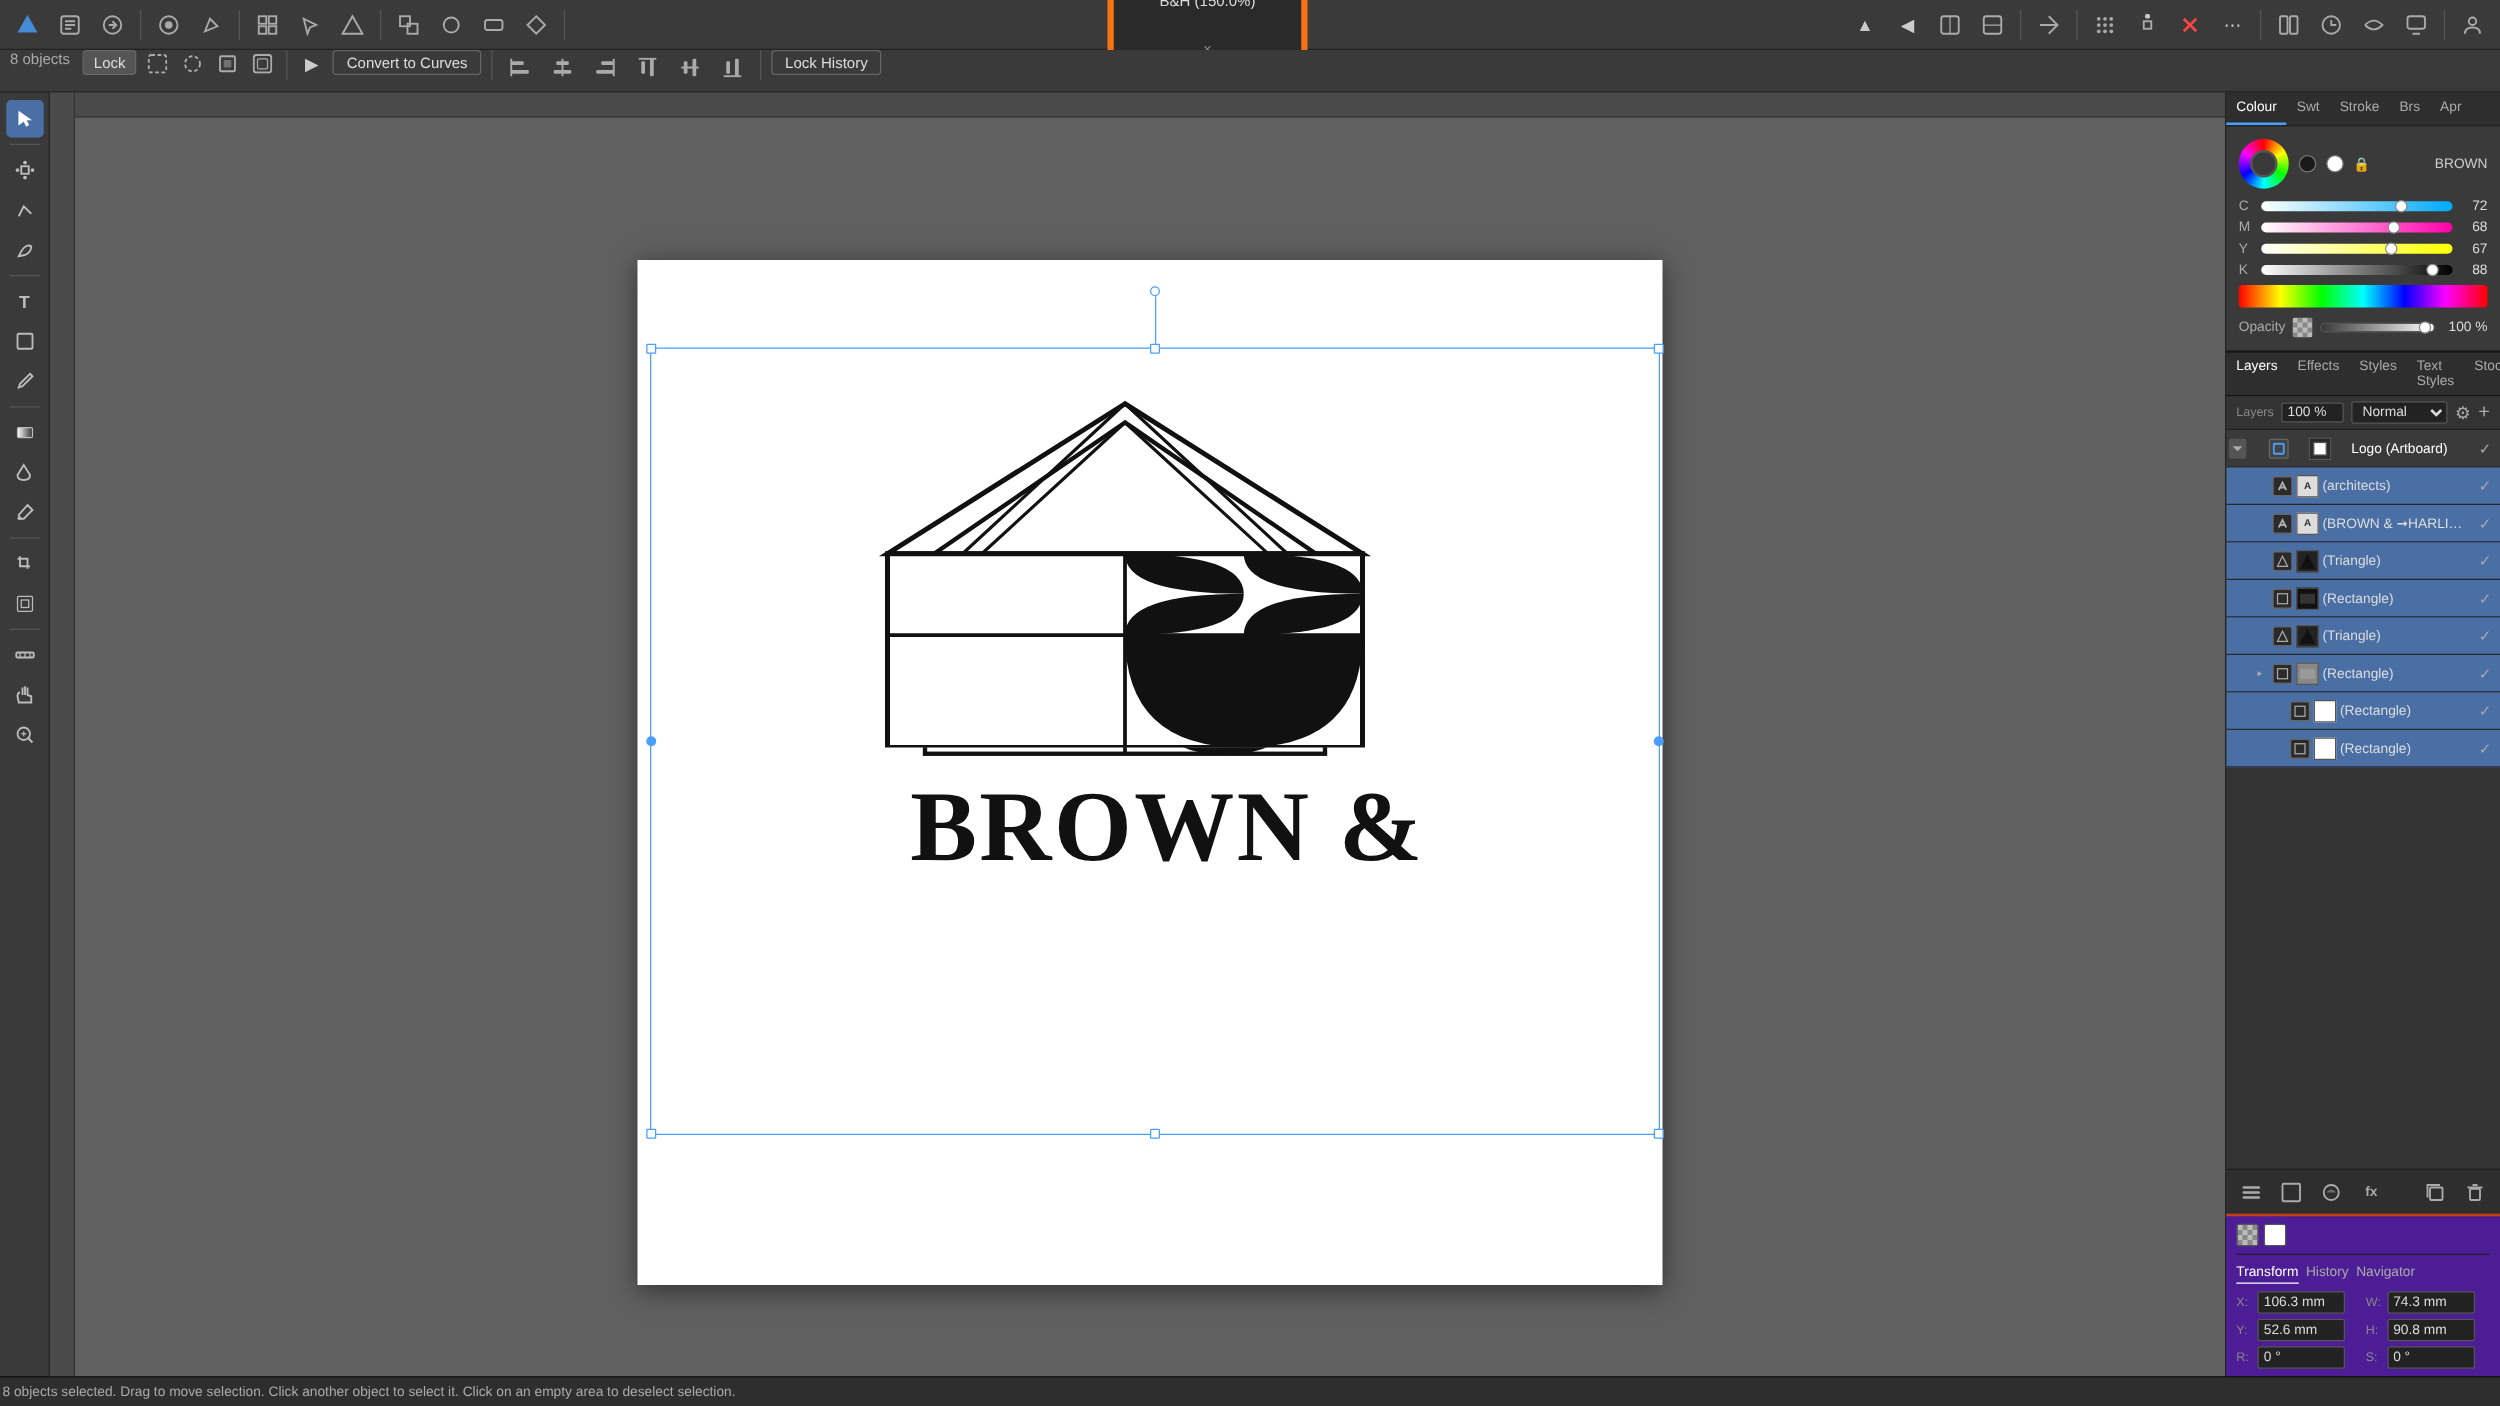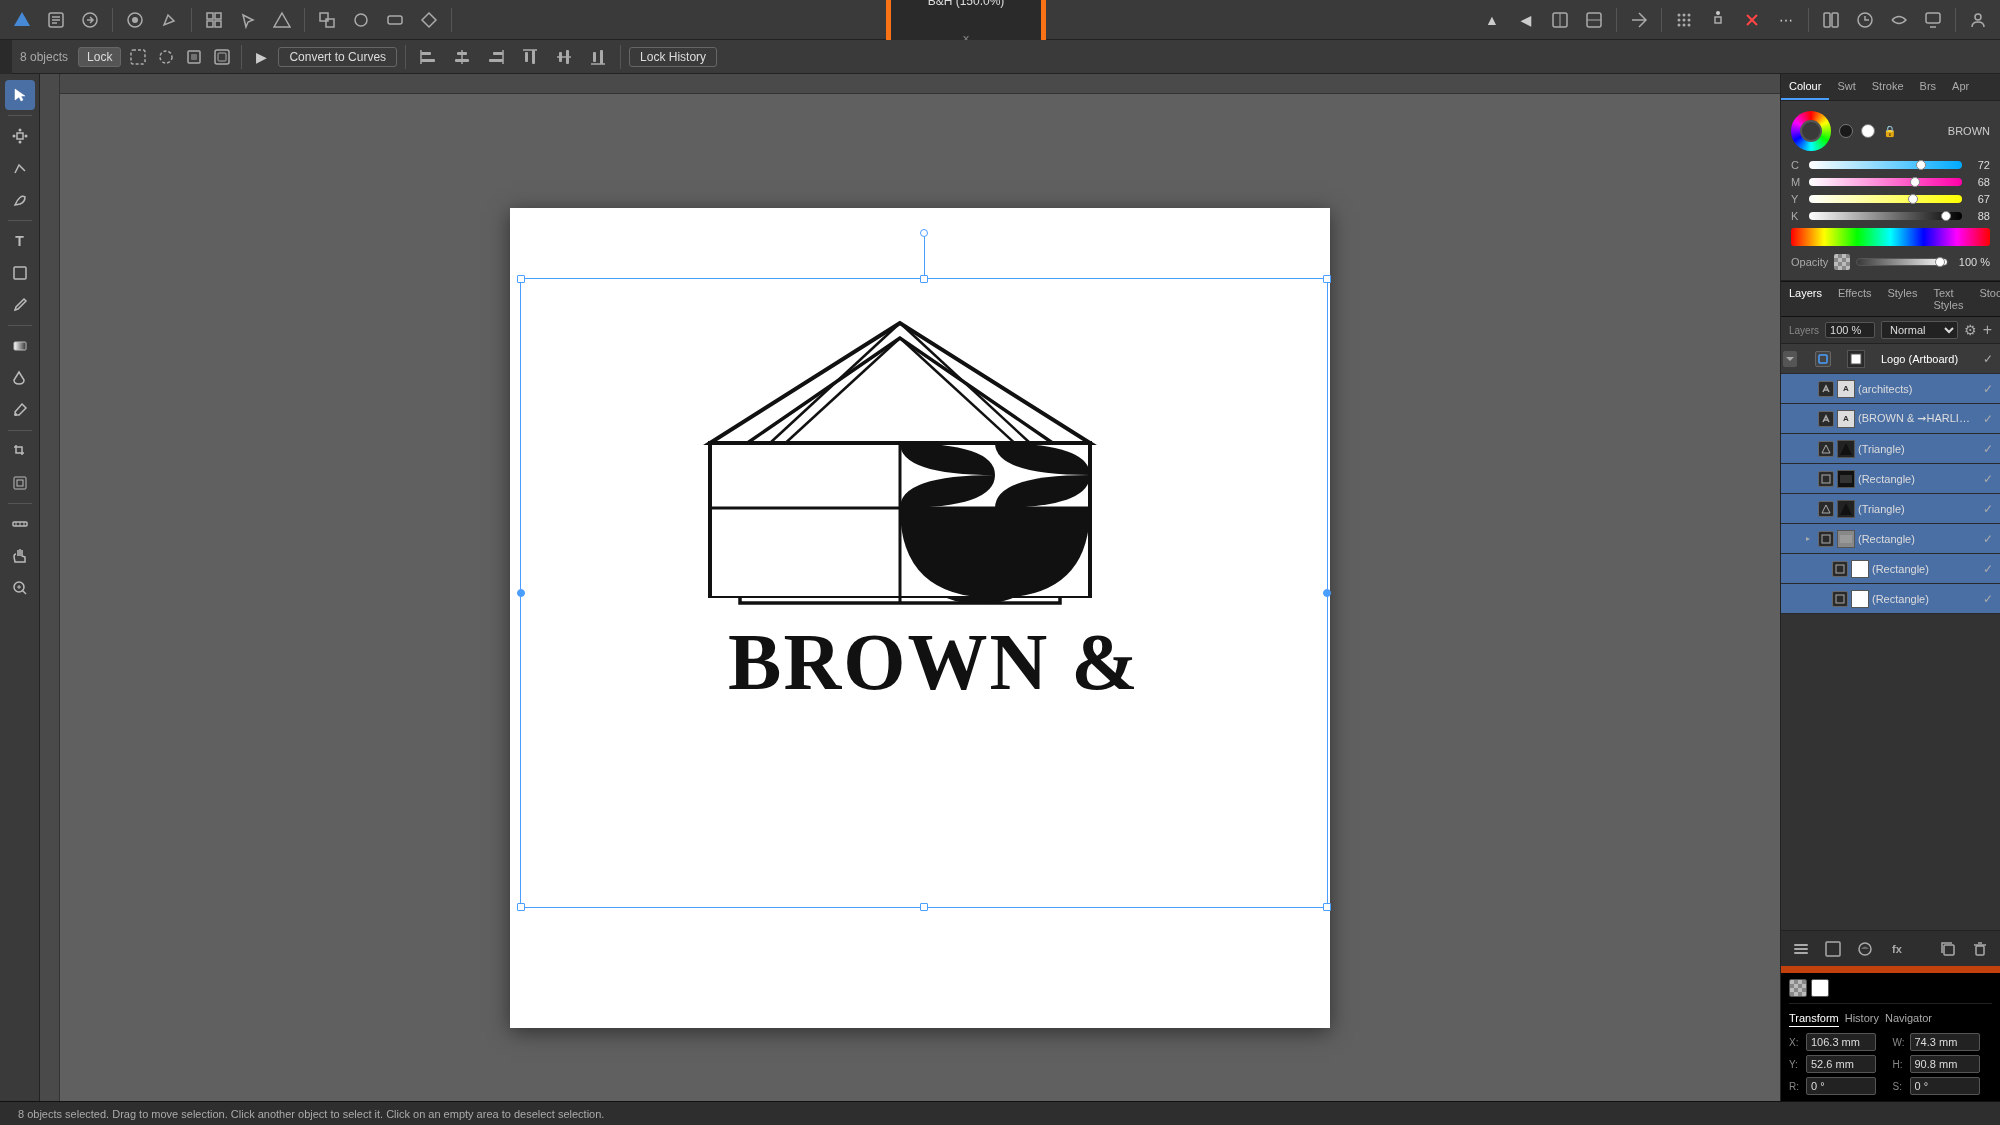--- a/index.html
+++ b/index.html
@@ -57,25 +57,24 @@
       justify-content: center;
       flex-direction: column;
     }
 
     
     .second-toolbar {
       height: 34px;
       background: #3a3a3a;
       border-bottom: 1px solid #222;
       display: flex;
-      align-items: center;
+      align-items: flex-start;
       padding: 0 8px;
       gap: 6px;
       flex-shrink: 0;
-      margin-left: 12px;
     }
     .obj-count {
       color: #aaa;
       font-size: 12px;
       margin-right: 4px;
     }
     .group-btn {
       background: #555;
       border: 1px solid #666;
       border-radius: 3px;
@@ -437,22 +436,22 @@
       cursor: pointer;
       display: flex;
       align-items: center;
       justify-content: center;
       width: 24px;
       height: 24px;
     }
 
     
     .transform-section {
-      background: #000000;
-      border-top: 7px solid #c2410c;
+      background: #4c1d95;
+      border-top: 2px solid #c2410c;
       padding: 6px 8px;
     }
     .transform-tabs {
       display: flex;
       gap: 6px;
       margin-bottom: 6px;
     }
     .transform-tab {
       font-size: 11px;
       color: #aaa;
@@ -492,21 +491,21 @@
       margin-top: 4px;
     }
 
     
     .status-bar {
       height: 24px;
       background: #2e2e2e;
       border-top: 1px solid #111;
       display: flex;
       align-items: center;
-      padding: 0 18px;
+      padding: 0 2px;
       font-size: 11px;
       color: #aaa;
       flex-shrink: 0;
     }
 
     
     .ruler-h {
       position: absolute;
       top: 0;
       left: 0;

